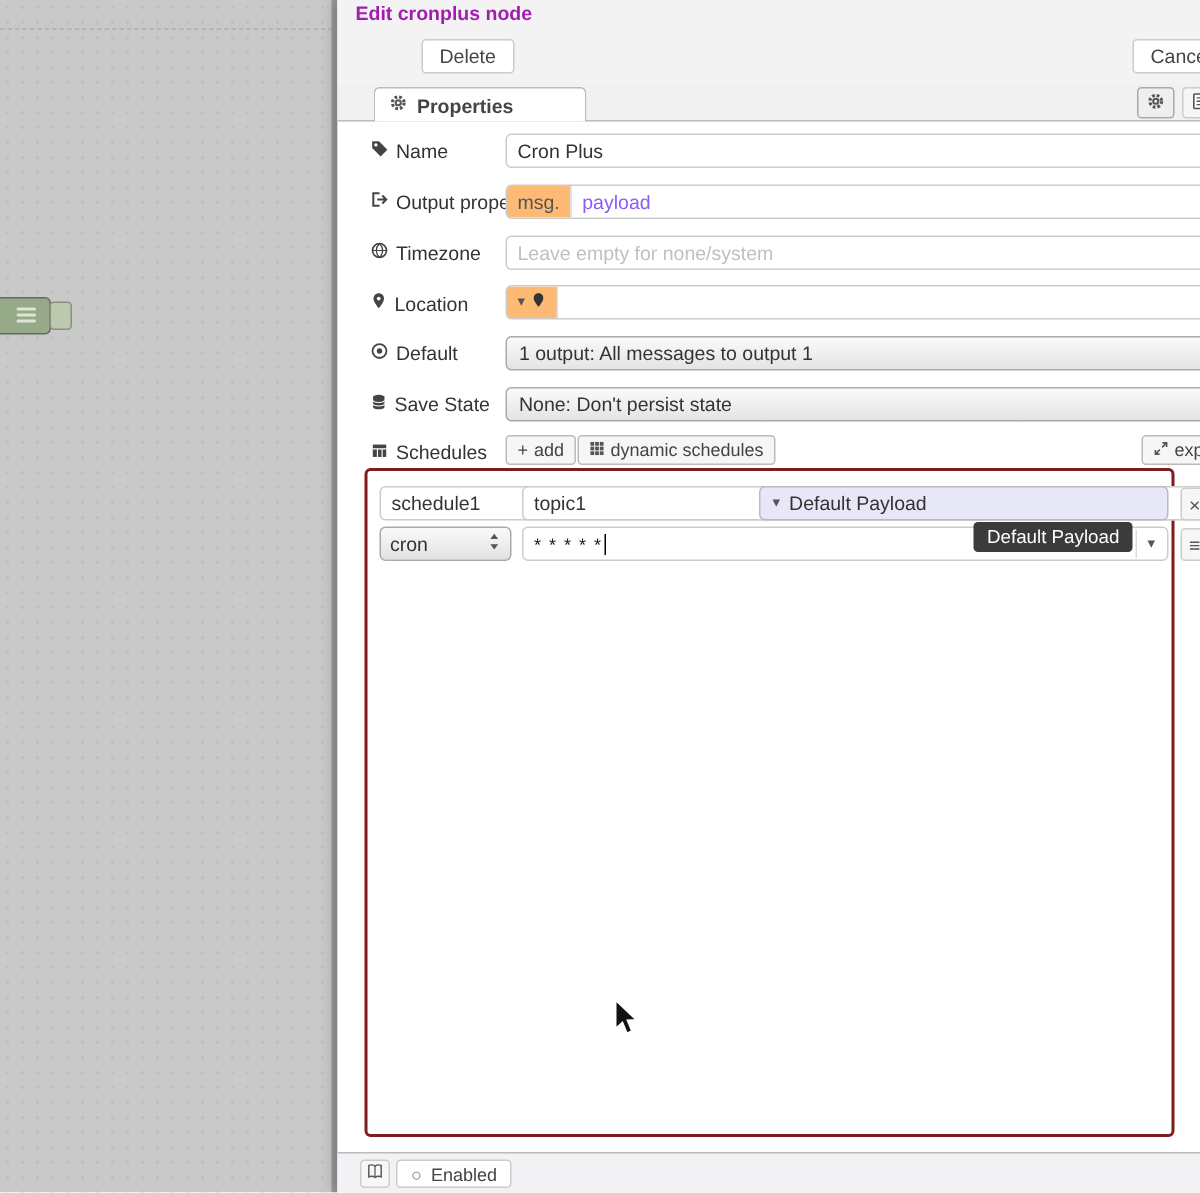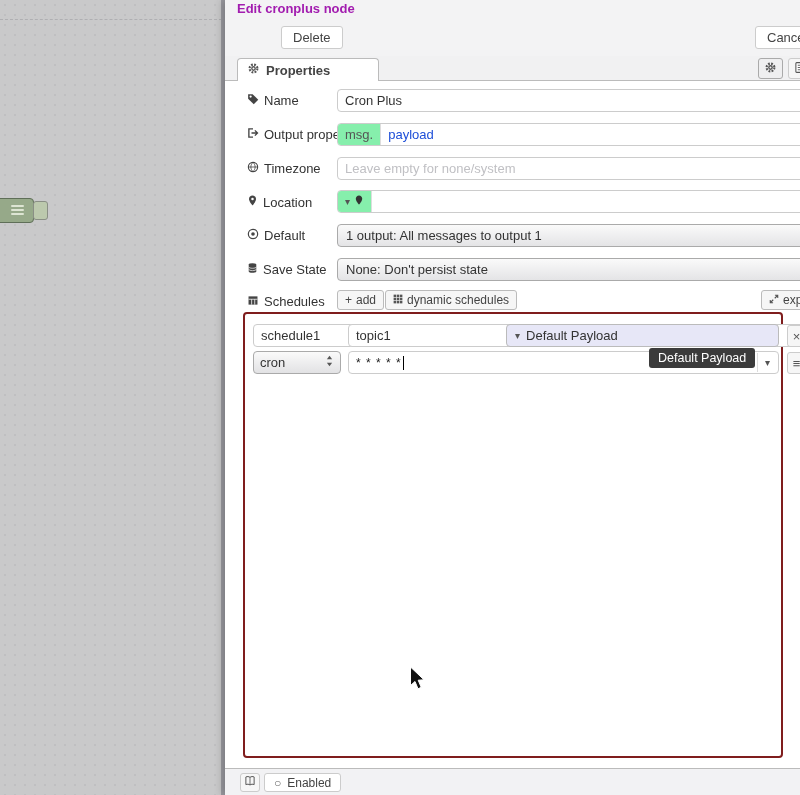--- a/index.html
+++ b/index.html
@@ -59,21 +59,21 @@
     position:absolute; left:542px; top:26px; width:62px;
     background:#9a1b1f; border-color:#7c1418; color:#fff; font-weight:bold;
   }
 
   
   .tabstrip {
     position:absolute; left:0; top:56px; width:100%; height:25px;
     background:#f1f1f2; border-bottom:1px solid #bbb;
   }
   .tab-properties {
-    position:absolute; left:12px; top:2px; width:142px; height:23px;
+    position:absolute; left:24px; top:2px; width:142px; height:23px;
     background:#fff; border:1px solid #bbb; border-bottom:none;
     border-radius:4px 4px 0 0; display:flex; align-items:center; gap:6px;
     padding-left:9px; font-weight:bold; color:#444; z-index:2; cursor:pointer;
   }
   .tabstrip-btn {
     position:absolute; top:2px; height:21px; width:25px;
     background:#efeff0; border:1px solid #aaa; border-radius:3px;
     display:flex; align-items:center; justify-content:center; cursor:pointer;
     color:#555; font-size:13px;
   }
@@ -94,23 +94,23 @@
     padding:0 7px; font:13px "Liberation Sans","DejaVu Sans",sans-serif; color:#333;
     background:#fff; outline:none;
   }
   input.text-in::placeholder { color:#c0c0c4; }
   .typed-input {
     display:flex; align-items:stretch; border:1px solid #ccc; border-radius:4px;
     background:#fff; overflow:hidden;
   }
   .ti-prefix {
     display:flex; align-items:center; gap:4px; padding:0 7px;
-    background:#86efac; color:#555; cursor:pointer; border-right:1px solid #ddd;
-  }
-  .ti-value { display:flex; align-items:center; padding:0 7px; color:#1d4ed8; }
+    background:#fdba74; color:#555; cursor:pointer; border-right:1px solid #ddd;
+  }
+  .ti-value { display:flex; align-items:center; padding:0 7px; color:#8b5cf6; }
   .nr-select {
     display:flex; align-items:center; padding:0 8px;
     background:linear-gradient(#fafafa,#e4e4e6);
     border:1px solid #aaa; border-radius:4px; cursor:pointer; color:#333;
   }
   .caret { font-size:10px; color:#555; line-height:1; }
 
   .minibtn {
     display:inline-flex; align-items:center; gap:4px; height:20px; padding:0 7px;
     background:#f6f6f6; border:1px solid #bbb; border-radius:3px; font-size:12px;

